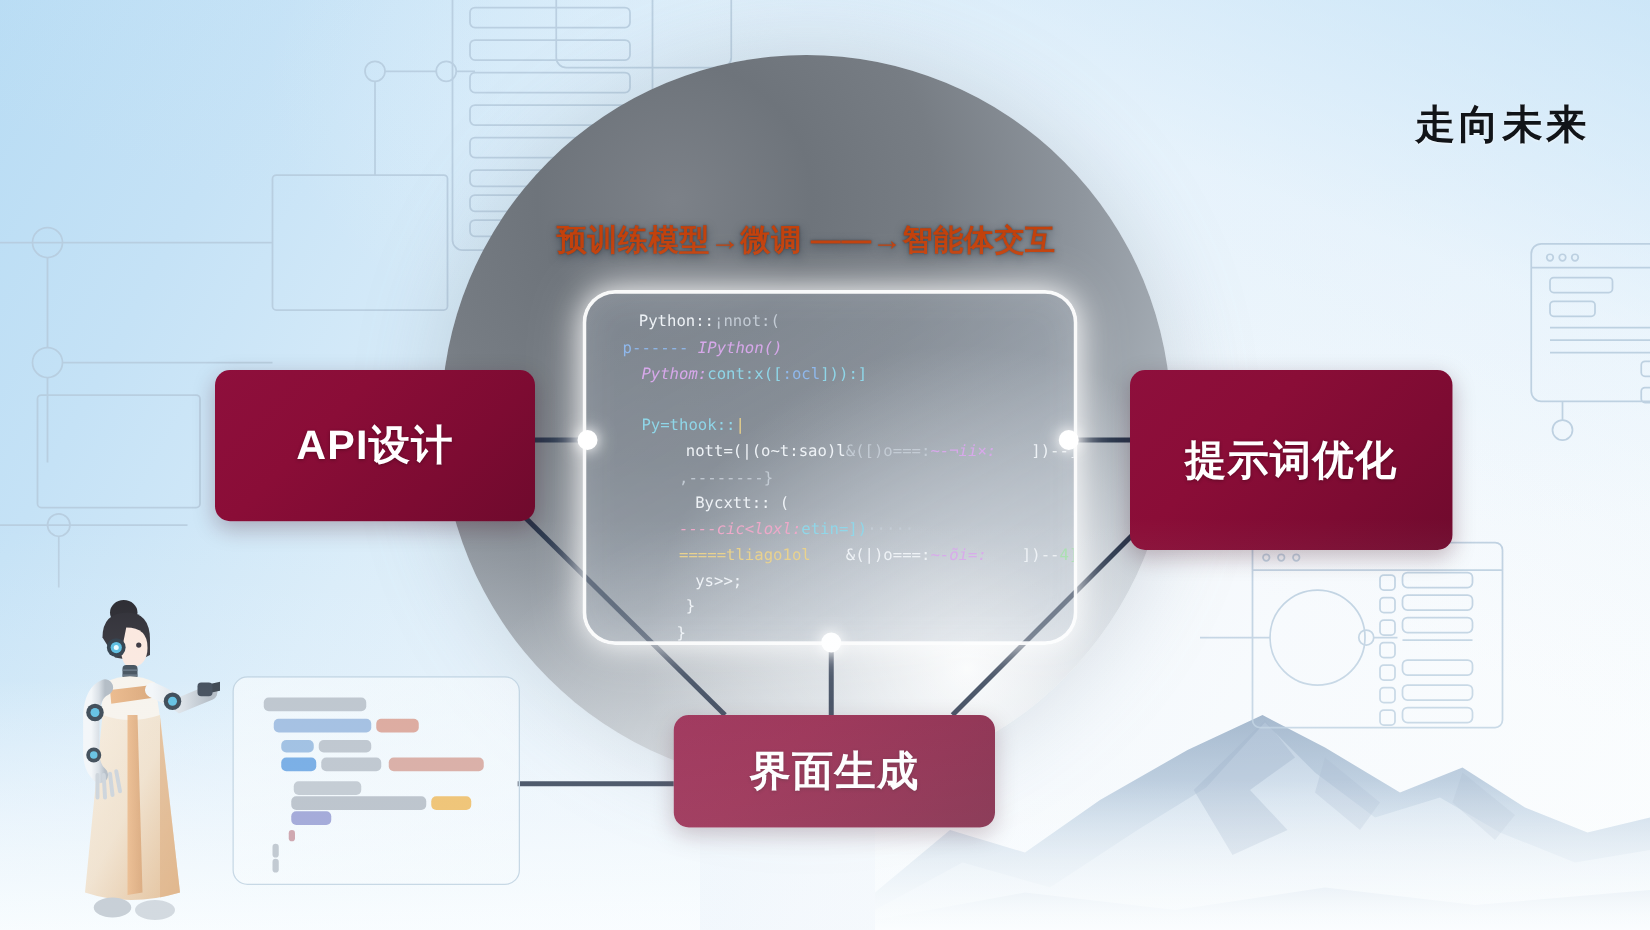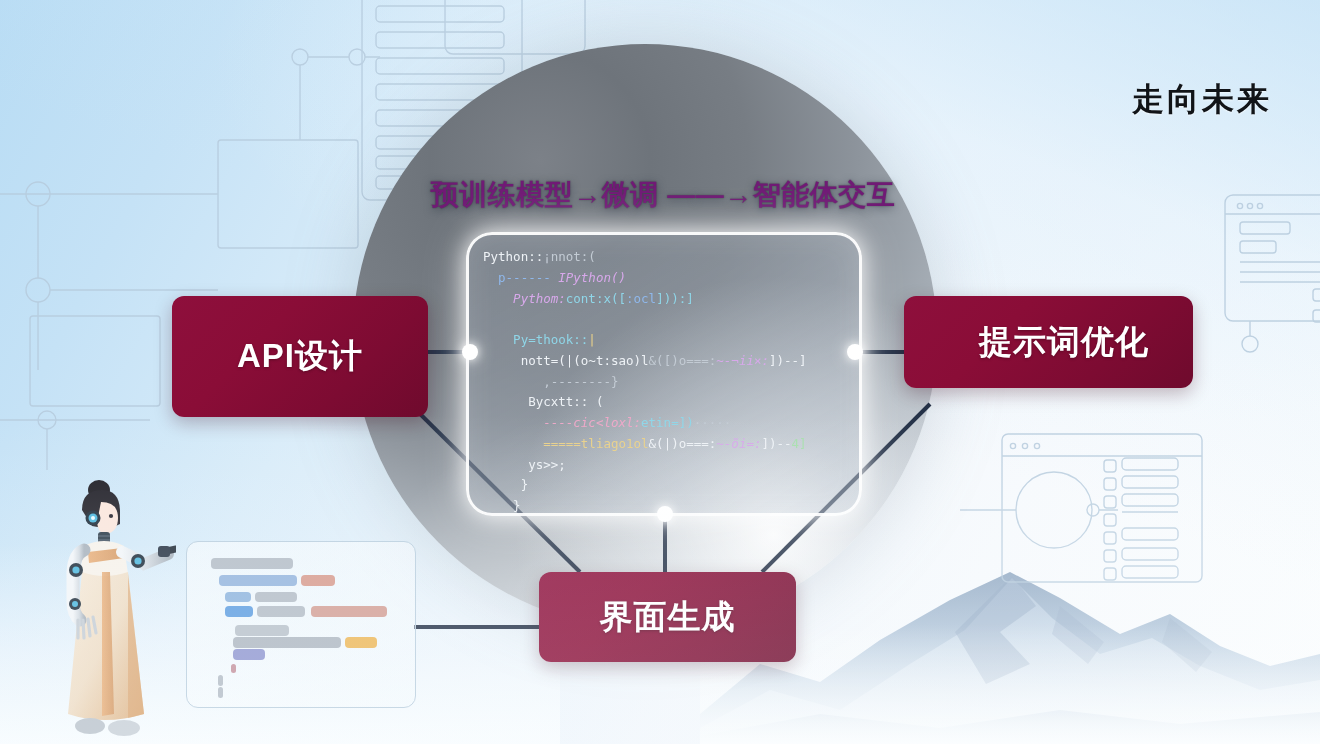--- a/index.html
+++ b/index.html
@@ -49,63 +49,63 @@
       radial-gradient(circle at 32% 20%, #7c8188 0%, #6e747b 18%, #777d84 34%, #8d949c 52%, #a9b1b9 70%, #c3cad2 86%, #d6dce3 100%);
     box-shadow:0 0 70px rgba(120,135,150,.28);
   }
   .sphere-gloss{
     position:absolute;inset:0;border-radius:50%;
     background:radial-gradient(circle at 50% 120%, rgba(255,255,255,.65) 0%, rgba(255,255,255,0) 45%);
   }
 
   
   .flow-title{
-    position:absolute;left:371px;top:176px;width:584px;
-    text-align:center;color:#701a75;
-    font-size:28px;font-weight:700;letter-spacing:.5px;
+    position:absolute;left:353px;top:176px;width:584px;
+    text-align:center;color:#c2410c;
+    font-size:24px;font-weight:700;letter-spacing:.5px;
     text-shadow:0 2px 8px rgba(30,40,55,.55),0 0 2px rgba(0,0,0,.4);
     white-space:nowrap;
   }
 
   
   .code-card{
     position:absolute;left:466px;top:232px;width:390px;height:278px;
     border-radius:26px;
     background:linear-gradient(150deg, rgba(150,160,172,.42) 0%, rgba(170,180,192,.34) 45%, rgba(196,205,215,.40) 100%);
     border:3px solid rgba(255,255,255,.95);
     box-shadow:0 0 22px rgba(255,255,255,.85),0 0 44px rgba(255,255,255,.45),inset 0 0 30px rgba(255,255,255,.12);
     overflow:hidden;
   }
   .code-body{
     position:absolute;left:14px;top:12px;right:8px;
     font-family:"DejaVu Sans Mono","Liberation Mono",monospace;
     font-size:12.5px;line-height:1.66;white-space:pre;
     filter:blur(.25px);
   }
   .code-line{color:#e9edf2;}
-  .t-w{color:#eef2f6;}
+  .t-w{color:#eef2f6;margin-left:28px;}
   .t-b{color:#8fb8ec;}
   .t-p{color:#d7a8ea;font-style:italic;}
   .t-c{color:#8fd6e8;}
   .t-y{color:#e8d08a;}
   .t-pk{color:#eda8c8;font-style:italic;}
   .t-g{color:#a8dfae;}
   .t-dim{color:#c3cbd4;text-align:right;}
 
   
   .node{
     position:absolute;border-radius:12px;
     background:linear-gradient(135deg,#8e0f3c 0%,#8a0d37 35%, #7d0b32 70%, #6f0a2d 100%);
     box-shadow:0 6px 18px rgba(60,10,30,.28);
     display:flex;align-items:center;justify-content:center;
     color:#fff;font-size:33px;font-weight:700;letter-spacing:1px;
     text-shadow:0 1px 3px rgba(0,0,0,.3);
   }
   #node-api{left:172px;top:296px;width:256px;height:121px;}
-  #node-prompt{left:904px;top:296px;width:258px;height:92px;padding-left:31px;}
+  #node-prompt{left:904px;top:296px;width:258px;height:144px;}
   #node-ui{left:539px;top:572px;width:257px;height:90px;}
 
   
   .dot{
     position:absolute;width:16px;height:16px;border-radius:50%;
     background:#ffffff;box-shadow:0 0 10px rgba(255,255,255,.95),0 0 20px rgba(255,255,255,.6);
   }
   #dot-left{left:462px;top:344px;}
   #dot-right{left:847px;top:344px;}
   #dot-bottom{left:657px;top:506px;}

